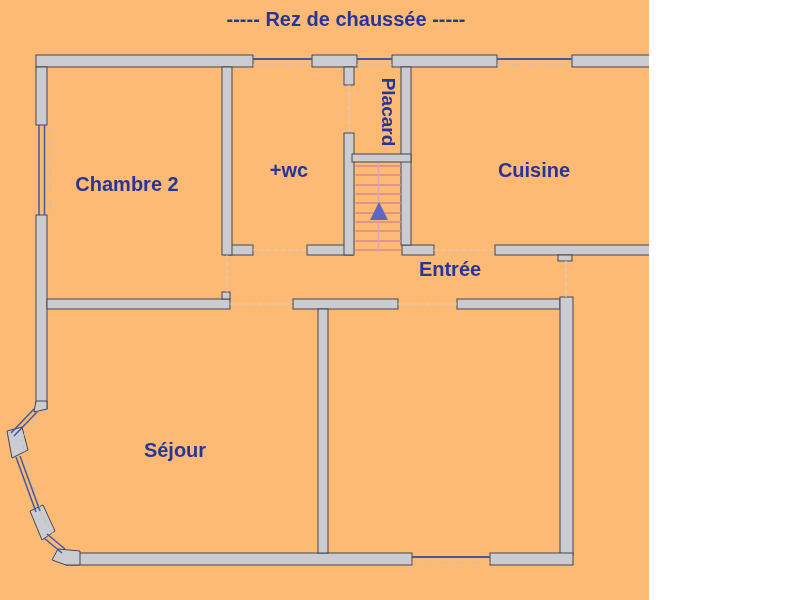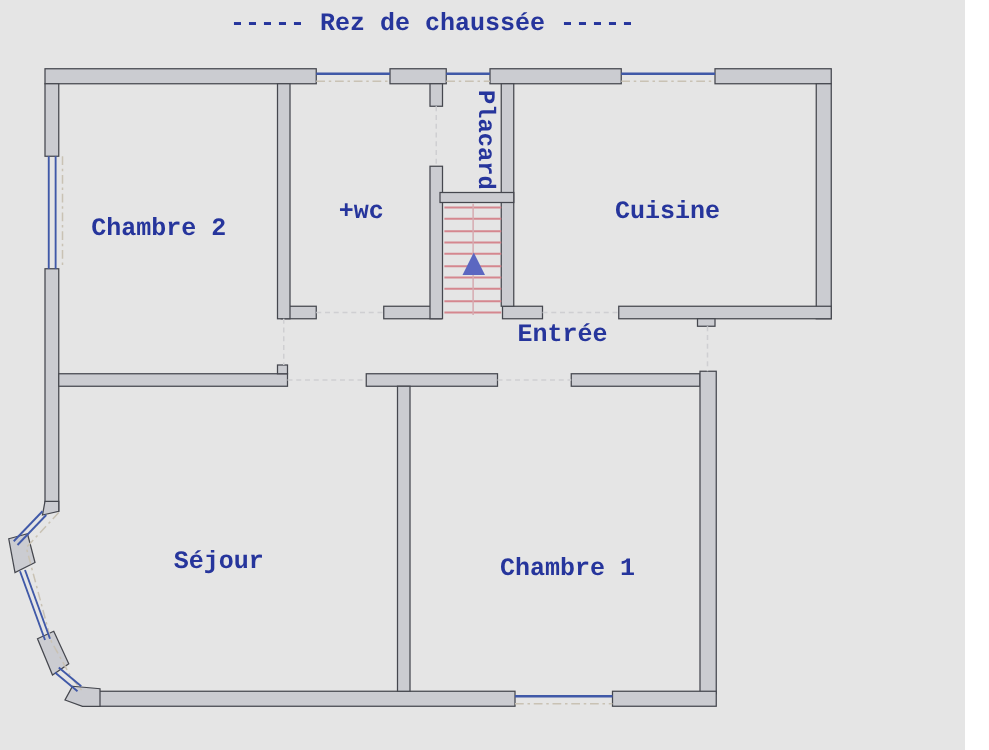--- a/index.html
+++ b/index.html
@@ -1,18 +1,18 @@
 <!DOCTYPE html>
 <html style="--title-text: #26359c; --label-text: #26359c; --wall-fill: #cbccd1; --wall-stroke: #45474e; --window-blue: #4059a8; --stair-tread: #d5878f; --stair-arrow: #5b67c1;"><head>
 <meta charset="utf-8">
 <style>
   html,body{margin:0;padding:0;background:#ffffff;}
   .plan{
-    position:relative;width:772px;height:600px;background:#e5e5e5;
-    font-family:Liberation Mono, monospace;overflow:hidden;
+    position:relative;width:649px;height:600px;background:#fdba74;
+    font-family:Liberation Sans, sans-serif;overflow:hidden;
   }
   .plan svg{position:absolute;left:0;top:0;}
   .lbl{
     position:absolute;transform:translate(-50%,-50%);
     color:var(--label-text,#26359c);font-weight:bold;font-size:20px;
     white-space:nowrap;letter-spacing:0px;line-height:1;
   }
   .lbl.vertical{transform:translate(-50%,-50%) rotate(90deg);font-size:19px;}
   .title{
     position:absolute;transform:translateX(-50%);
@@ -123,14 +123,13 @@
       <polygon class="arrow" points="379,202 370,220 388,220"></polygon>
     </g>
   </svg>
 
   <div class="lbl" style="left:127px;top:184px;">Chambre 2</div>
   <div class="lbl" style="left:289px;top:170px;">+wc</div>
   <div class="lbl vertical" style="left:388px;top:112px;">Placard</div>
   <div class="lbl" style="left:534px;top:154px;margin-top:16px;">Cuisine</div>
   <div class="lbl" style="left:402px;top:269px;margin-left:48px;">Entrée</div>
   <div class="lbl" style="left:175px;top:450px;">Séjour</div>
-  <div class="lbl" style="left:454px;top:456px;">Chambre 1</div>
 </div>
 
 </body></html>

